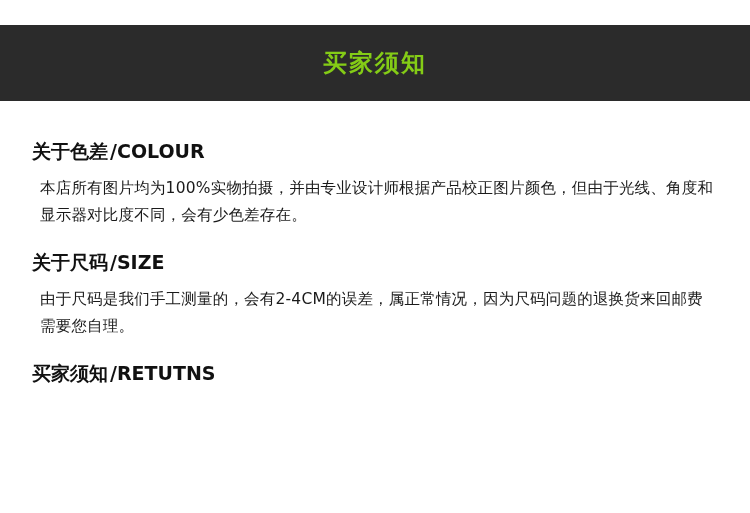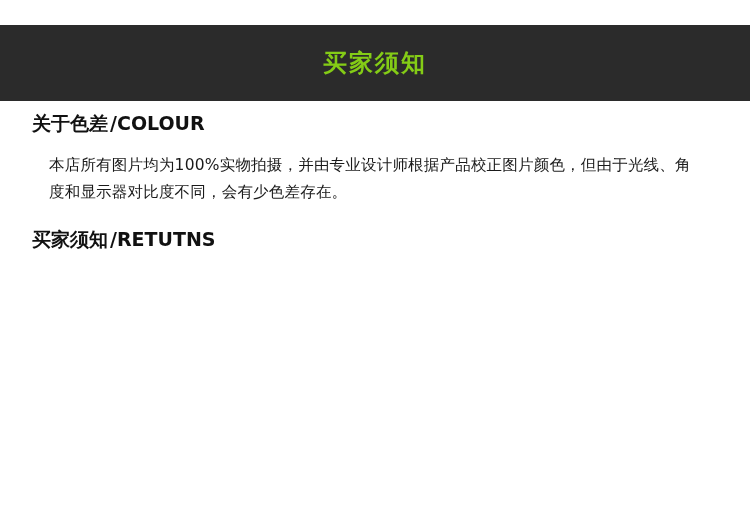--- a/index.html
+++ b/index.html
@@ -35,21 +35,21 @@
   .banner-title {
     color: #84cc16;
     font-size: 24px;
     font-weight: bold;
     letter-spacing: 2px;
     line-height: 1;
   }
   .content {
     position: absolute;
     left: 32px;
-    top: 112px;
+    top: 140px;
     width: 690px;
   }
   .section {
     margin-bottom: 22px;
   }
   .section:last-child {
     margin-bottom: 0;
   }
   .sec-heading {
     font-size: 19px;
@@ -63,21 +63,21 @@
     font-weight: bold;
   }
   .sec-heading .en {
     font-weight: bold;
     margin-left: 2px;
   }
   .sec-body {
     font-size: 15.5px;
     line-height: 1.75;
     color: #1a1a1a;
-    margin: 17px;
+    margin: 8px;
     letter-spacing: 0.2px;
   }
 </style>
 </head>
 <body>
 
 <div class="page">
 
   <div class="banner">
     <div class="banner-title">买家须知</div>
@@ -85,20 +85,26 @@
 
   <div class="content">
 
     <div class="section">
       <h2 class="sec-heading">
         <span class="cn">关于色差</span><span class="en">/COLOUR</span>
       </h2>
       <p class="sec-body">本店所有图片均为100%实物拍摄，并由专业设计师根据产品校正图片颜色，但由于光线、角度和显示器对比度不同，会有少色差存在。</p>
     </div>
 
+    <div class="section">
+      <h2 class="sec-heading">
+        <span class="cn">关于尺码</span><span class="en">/SIZE</span>
+      </h2>
+      <p class="sec-body">由于尺码是我们手工测量的，会有2-4CM的误差，属正常情况，因为尺码问题的退换货来回邮费需要您自理。</p>
+    </div>
 
     <div class="section">
       <h2 class="sec-heading">
         <span class="cn">买家须知</span><span class="en">/RETUTNS</span>
       </h2>
     </div>
 
   </div>
 
 </div>

